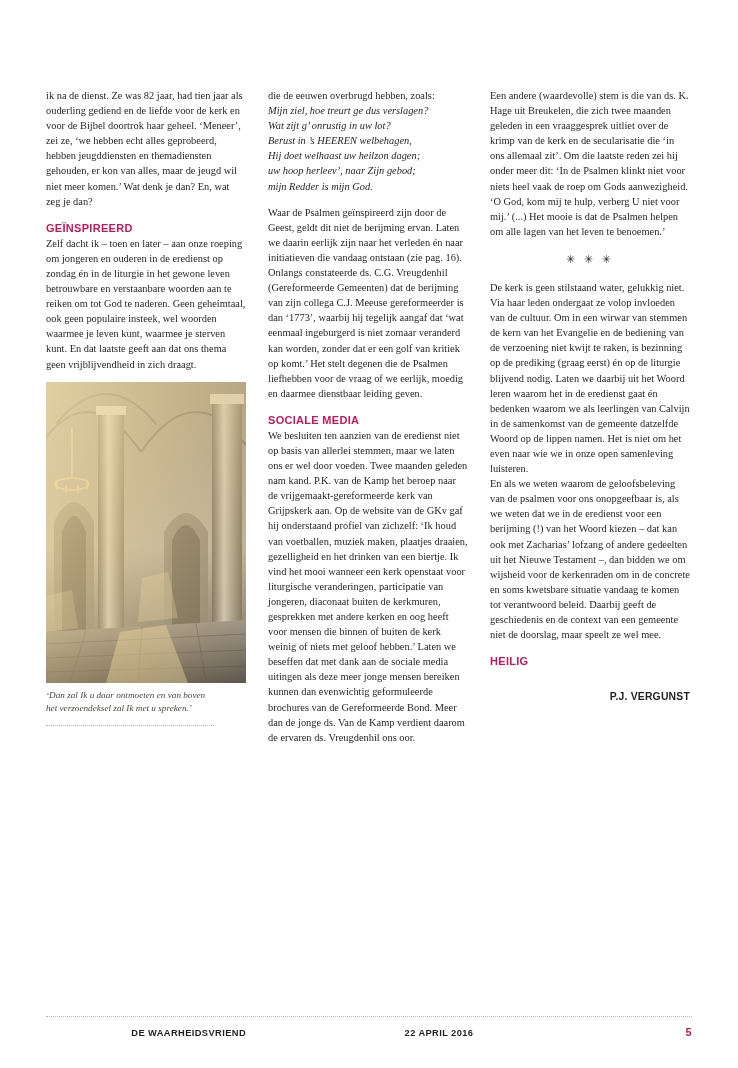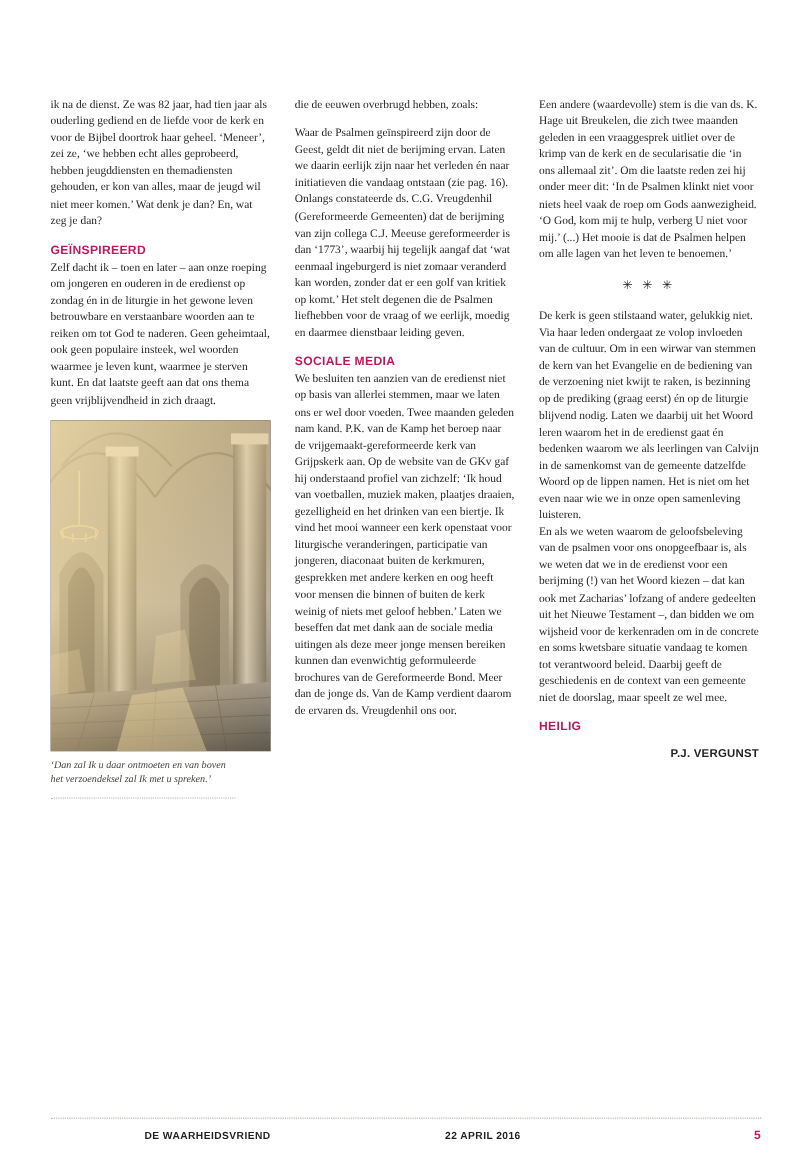--- a/index.html
+++ b/index.html
@@ -82,21 +82,21 @@
     padding-bottom: 10px;
     border-bottom: 1px dotted #b9b4ad;
     width: 168px;
   }
   .after-caption { margin-top: 13px; }
   .signature {
     font-family: "Liberation Sans", sans-serif;
     font-weight: bold;
     font-size: 10.4px;
     text-align: right;
-    margin-top: 13px;
+    margin-top: 24px;
     letter-spacing: 0.2px;
   }
   .footer {
     position: absolute;
     left: 46px;
     top: 1016px;
     width: 646px;
     border-top: 1px dotted #b9b4ad;
     padding-top: 9px;
     font-family: "Liberation Sans", sans-serif;
@@ -188,20 +188,26 @@
             <polygon points="0,214 26,208 32,246 0,250" fill="#f6e4b2" opacity="0.3"></polygon>
           </g>
           <rect x="0" y="0" width="200" height="301" fill="url(#sun)"></rect>
         </svg>
       </div>
       <div class="caption">‘Dan zal Ik u daar ontmoeten en van boven het verzoendeksel zal Ik met u spreken.’</div>
     </div>
 
     <div class="col">
       <p>die de eeuwen overbrugd hebben, zoals:</p>
+      <p class="italic-block" style="white-space:pre-line">Mijn ziel, hoe treurt ge dus verslagen?
+Wat zijt g’ onrustig in uw lot?
+Berust in ’s HEEREN welbehagen,
+Hij doet welhaast uw heilzon dagen;
+uw hoop herleev’, naar Zijn gebod;
+mijn Redder is mijn God.</p>
       <div class="gap"></div>
       <p>Waar de Psalmen geïnspireerd zijn door de Geest, geldt dit niet de berijming ervan. Laten we daarin eerlijk zijn naar het verleden én naar initiatieven die vandaag ontstaan (zie pag. 16). Onlangs constateerde ds. C.G. Vreugdenhil (Gereformeerde Gemeenten) dat de berijming van zijn collega C.J. Meeuse gereformeerder is dan ‘1773’, waarbij hij tegelijk aangaf dat ‘wat eenmaal ingeburgerd is niet zomaar veranderd kan worden, zonder dat er een golf van kritiek op komt.’ Het stelt degenen die de Psalmen liefhebben voor de vraag of we eerlijk, moedig en daarmee dienstbaar leiding geven.</p>
       <div class="heading">SOCIALE MEDIA</div>
       <p>We besluiten ten aanzien van de eredienst niet op basis van allerlei stemmen, maar we laten ons er wel door voeden. Twee maanden geleden nam kand. P.K. van de Kamp het beroep naar de vrijgemaakt-gereformeerde kerk van Grijpskerk aan. Op de website van de GKv gaf hij onderstaand profiel van zichzelf: ‘Ik houd van voetballen, muziek maken, plaatjes draaien, gezelligheid en het drinken van een biertje. Ik vind het mooi wanneer een kerk openstaat voor liturgische veranderingen, participatie van jongeren, diaconaat buiten de kerkmuren, gesprekken met andere kerken en oog heeft voor mensen die binnen of buiten de kerk weinig of niets met geloof hebben.’ Laten we beseffen dat met dank aan de sociale media uitingen als deze meer jonge mensen bereiken kunnen dan evenwichtig geformuleerde brochures van de Gereformeerde Bond. Meer dan de jonge ds. Van de Kamp verdient daarom de ervaren ds. Vreugdenhil ons oor.</p>
     </div>
 
     <div class="col">
       <p>Een andere (waardevolle) stem is die van ds. K. Hage uit Breukelen, die zich twee maanden geleden in een vraaggesprek uitliet over de krimp van de kerk en de secularisatie die ‘in ons allemaal zit’. Om die laatste reden zei hij onder meer dit: ‘In de Psalmen klinkt niet voor niets heel vaak de roep om Gods aanwezigheid. ‘O God, kom mij te hulp, verberg U niet voor mij.’ (...) Het mooie is dat de Psalmen helpen om alle lagen van het leven te benoemen.’</p>
       <div class="stars">✳ ✳ ✳</div>
       <p>De kerk is geen stilstaand water, gelukkig niet. Via haar leden ondergaat ze volop invloeden van de cultuur. Om in een wirwar van stemmen de kern van het Evangelie en de bediening van de verzoening niet kwijt te raken, is bezinning op de prediking (graag eerst) én op de liturgie blijvend nodig. Laten we daarbij uit het Woord leren waarom het in de eredienst gaat én bedenken waarom we als leerlingen van Calvijn in de samenkomst van de gemeente datzelfde Woord op de lippen namen. Het is niet om het even naar wie we in onze open samenleving luisteren.</p>

